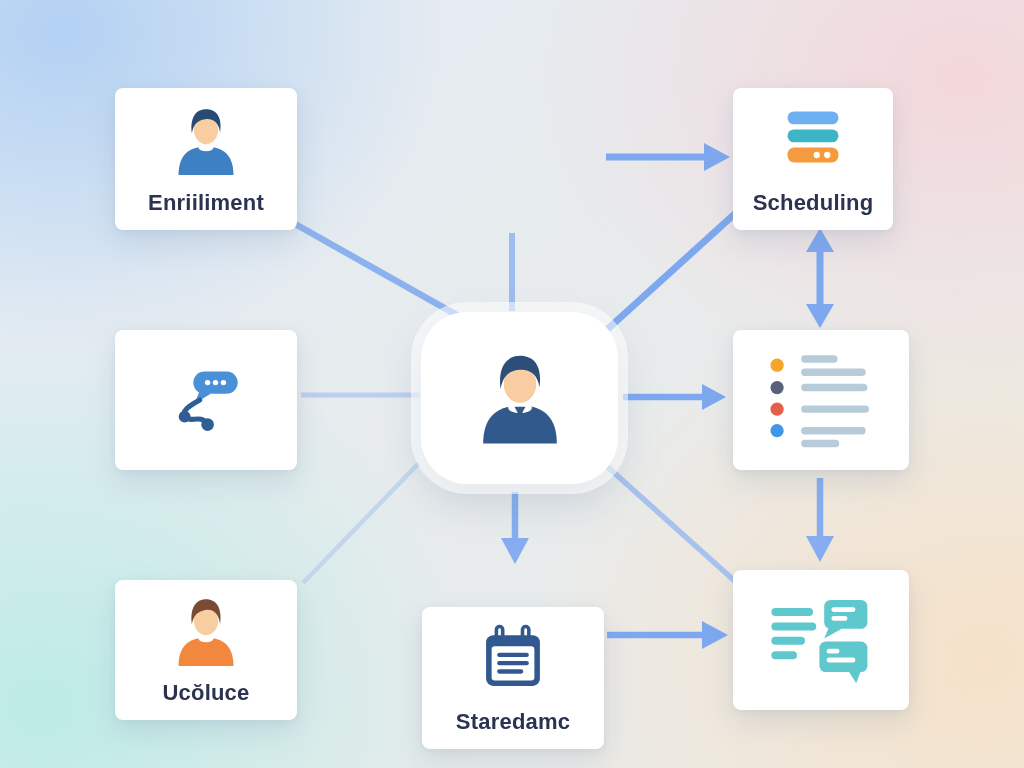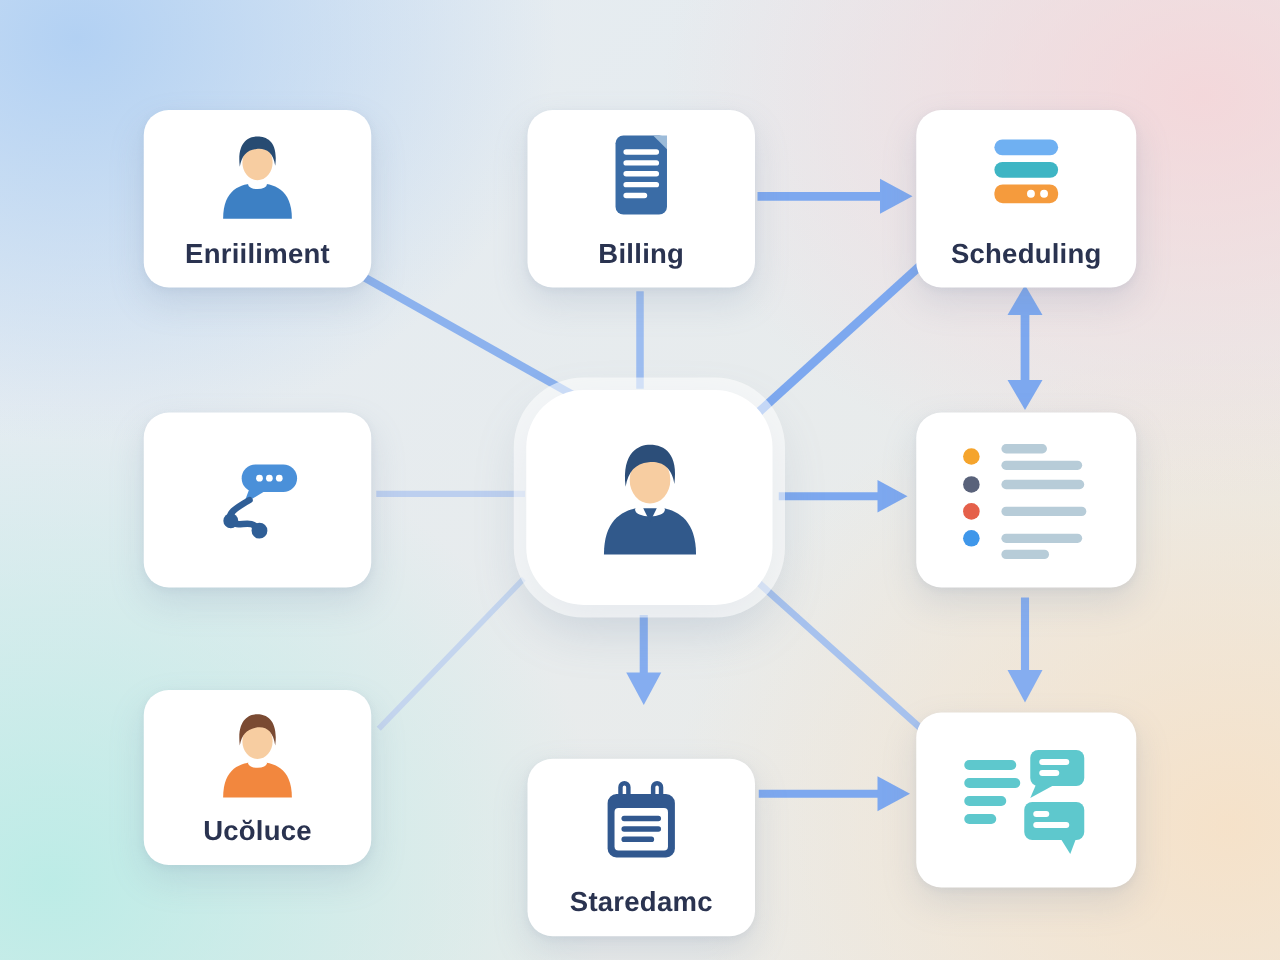--- a/index.html
+++ b/index.html
@@ -8,40 +8,40 @@
     font-family:"Liberation Sans",sans-serif;
     background:
       radial-gradient(ellipse 620px 520px at 6% 4%, rgba(166,202,243,.8), rgba(166,202,243,0) 62%),
       radial-gradient(ellipse 700px 520px at 94% 10%, rgba(247,209,213,.75), rgba(247,209,213,0) 62%),
       radial-gradient(ellipse 720px 620px at 4% 92%, rgba(181,236,229,.85), rgba(181,236,229,0) 62%),
       radial-gradient(ellipse 720px 620px at 96% 86%, rgba(247,224,196,.85), rgba(247,224,196,0) 62%),
       linear-gradient(135deg,#e3ecf4 0%,#ecebe6 100%);
   }
   #connectors{position:absolute;left:0;top:0;z-index:1;}
   .node{
-    position:absolute;z-index:2;background:#ffffff;border-radius:20px;
+    position:absolute;z-index:2;background:#ffffff;border-radius:8px;
     box-shadow:0 12px 28px rgba(120,140,170,.20), 0 2px 6px rgba(120,140,170,.10);
     display:flex;flex-direction:column;align-items:center;justify-content:flex-end;
   }
   .node .icon-wrap{flex:1;display:flex;align-items:center;justify-content:center;width:100%;}
   .node .label{
     font-size:22px;font-weight:700;color:#2a3350;letter-spacing:.2px;
     padding-bottom:16px;line-height:1;white-space:nowrap;
   }
   .node-enrollment{left:115px;top:88px;width:182px;height:142px;}
   .node-billing{left:422px;top:88px;width:182px;height:142px;}
-  .node-scheduling{left:733px;top:88px;width:176px;height:142px;}
+  .node-scheduling{left:733px;top:88px;width:160px;height:142px;}
   .node-beteling{left:115px;top:330px;width:182px;height:140px;}
   .node-center{
     left:421px;top:312px;width:197px;height:172px;border-radius:46px;
     justify-content:center;
     box-shadow:0 0 0 10px rgba(255,255,255,.55), 0 18px 40px rgba(120,140,170,.28);
   }
   .node-list{left:733px;top:330px;width:176px;height:140px;justify-content:center;}
-  .node-ucoluce{left:115px;top:552px;width:182px;height:140px;}
+  .node-ucoluce{left:115px;top:580px;width:182px;height:140px;}
   .node-staredamc{left:422px;top:568px;width:182px;height:142px;margin-top:39px;}
   .node-messages{left:733px;top:570px;width:176px;height:140px;justify-content:center;}
 </style>
 </head>
 <body>
 
 <div id="canvas">
 
   <svg id="connectors" width="1024" height="768" viewBox="0 0 1024 768">
 
@@ -94,34 +94,20 @@
       <svg width="82" height="80" viewBox="0 0 96 96">
         <path d="M15,90 C15,61 33,56 48,56 C63,56 81,61 81,90 Z" fill="#3d80c4"></path>
         <ellipse cx="48" cy="57" rx="9" ry="4.5" fill="#ffffff"></ellipse>
         <ellipse cx="48" cy="36" rx="14.5" ry="17" fill="#f7cda1"></ellipse>
         <path d="M31,40 C28,16 40,11 48,11 C58,11 68,17 65,39 C63,26 56,22 47,23 C37,24 33,30 31,40 Z" fill="#274b72"></path>
       </svg>
     </div>
     <div class="label">Enriiliment</div>
   </div>
 
-  <div class="node node-billing">
-    <div class="icon-wrap">
-      <svg width="76" height="78" viewBox="0 0 96 96">
-        <rect x="22" y="8" width="52" height="80" rx="8" fill="#3a6ca6"></rect>
-        <polygon points="60,8 74,8 74,22" fill="#9cbbd9"></polygon>
-        <rect x="30" y="22" width="36" height="5.5" rx="2.7" fill="#ffffff"></rect>
-        <rect x="30" y="33" width="36" height="5.5" rx="2.7" fill="#ffffff"></rect>
-        <rect x="30" y="44" width="36" height="5.5" rx="2.7" fill="#ffffff"></rect>
-        <rect x="30" y="55" width="36" height="5.5" rx="2.7" fill="#ffffff"></rect>
-        <rect x="30" y="66" width="24" height="5.5" rx="2.7" fill="#ffffff"></rect>
-      </svg>
-    </div>
-    <div class="label">Billing</div>
-  </div>
 
   <div class="node node-scheduling">
     <div class="icon-wrap">
       <svg width="72" height="66" viewBox="0 0 96 88">
         <rect x="14" y="6" width="68" height="17" rx="8.5" fill="#6fb0f2"></rect>
         <rect x="14" y="30" width="68" height="17" rx="8.5" fill="#3eb5c4"></rect>
         <rect x="14" y="54" width="68" height="20" rx="9" fill="#f59b3d"></rect>
         <circle cx="53" cy="64" r="4.2" fill="#ffffff"></circle>
         <circle cx="67" cy="64" r="4.2" fill="#ffffff"></circle>
       </svg>

